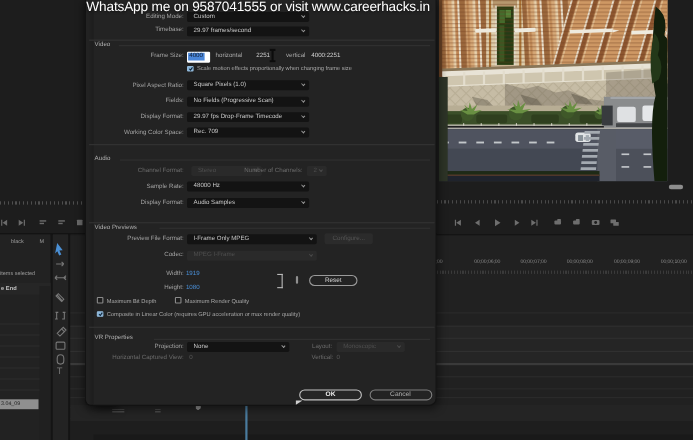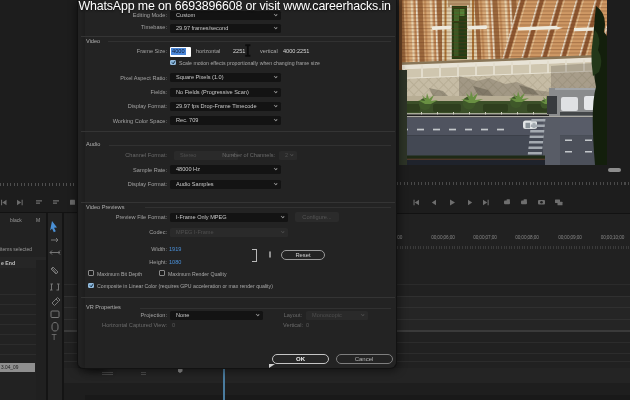--- a/index.html
+++ b/index.html
@@ -395,13 +395,13 @@
   <div class="lbl" style="left:-78px;top:321.5px;color:#6b6b6b;">Horizontal Captured View:</div>
   <div class="abs" style="left:87px;top:321.5px;color:#5a5a5a;font-size:5.6px;">0</div>
   <div class="lbl" style="left:58px;top:321.5px;width:160px;color:#6b6b6b;">Vertical:</div>
   <div class="abs" style="left:221px;top:321.5px;color:#5a5a5a;font-size:5.6px;">0</div>
 
   <div class="abs" style="left:187px;top:354px;width:57px;height:10px;border:1.4px solid #c4c4c4;border-radius:5.5px;background:#262626;color:#efefef;font-size:6px;font-weight:bold;line-height:8px;text-align:center;">OK</div>
   <div class="abs" style="left:250.5px;top:354px;width:57px;height:10px;border:1px solid #7e7e7e;border-radius:5.5px;background:#232323;color:#b5b5b5;font-size:6px;line-height:9px;text-align:center;">Cancel</div>
 </div>
 <div class="abs" style="left:269px;top:364px;width:0;height:0;border-left:6px solid #cfcfcf;border-bottom:4.5px solid transparent;"></div>
 
-<div class="abs" style="left:78.5px;top:-1px;color:#ffffff;font-size:12.4px;letter-spacing:-0.15px;white-space:nowrap;text-shadow:0 1px 2px rgba(0,0,0,.6);">WhatsApp me on 6693896608 or visit www.careerhacks.in</div>
+<div class="abs" style="left:78.5px;top:-1px;color:#ffffff;font-size:12.4px;letter-spacing:-0.15px;white-space:nowrap;text-shadow:0 1px 2px rgba(0,0,0,.6);">WhatsApp me on 9587041555 or visit www.careerhacks.in</div>
 
 </body></html>

